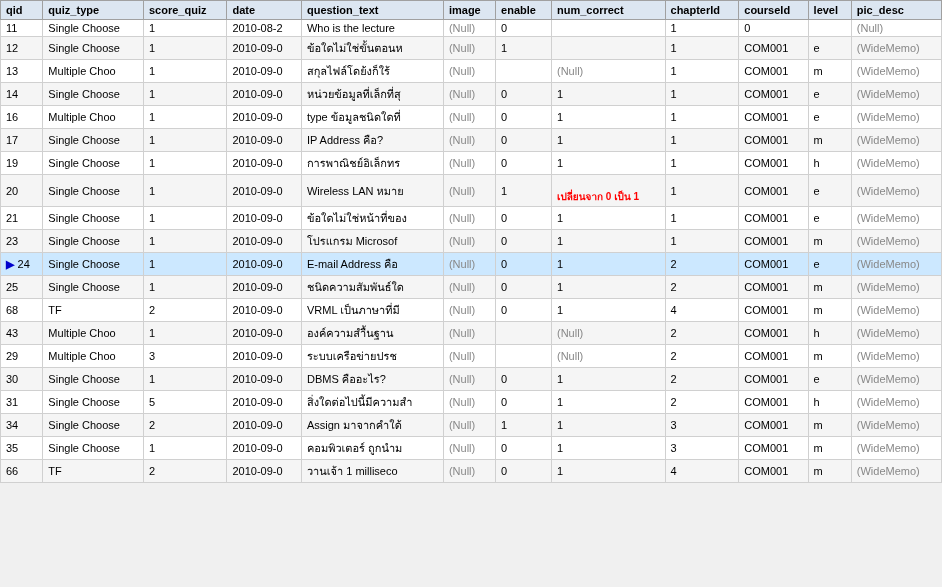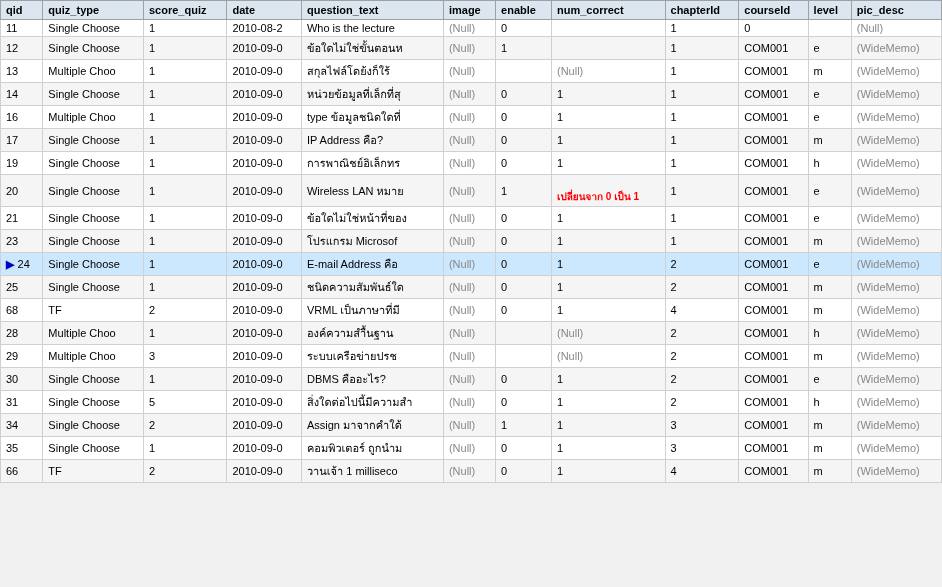--- a/index.html
+++ b/index.html
@@ -256,21 +256,21 @@
             <td>VRML เป็นภาษาที่มี</td>
             <td><span class="null-text">(Null)</span></td>
             <td>0</td>
             <td>1</td>
             <td>4</td>
             <td>COM001</td>
             <td>m</td>
             <td><span class="null-text">(WideMemo)</span></td>
           </tr>
           <tr>
-            <td>28</td>
+            <td>43</td>
             <td>Multiple Choo</td>
             <td>1</td>
             <td>2010-09-0</td>
             <td>องค์ความสำื้นฐาน</td>
             <td><span class="null-text">(Null)</span></td>
             <td></td>
             <td><span class="null-text">(Null)</span></td>
             <td>2</td>
             <td>COM001</td>
             <td>h</td>

